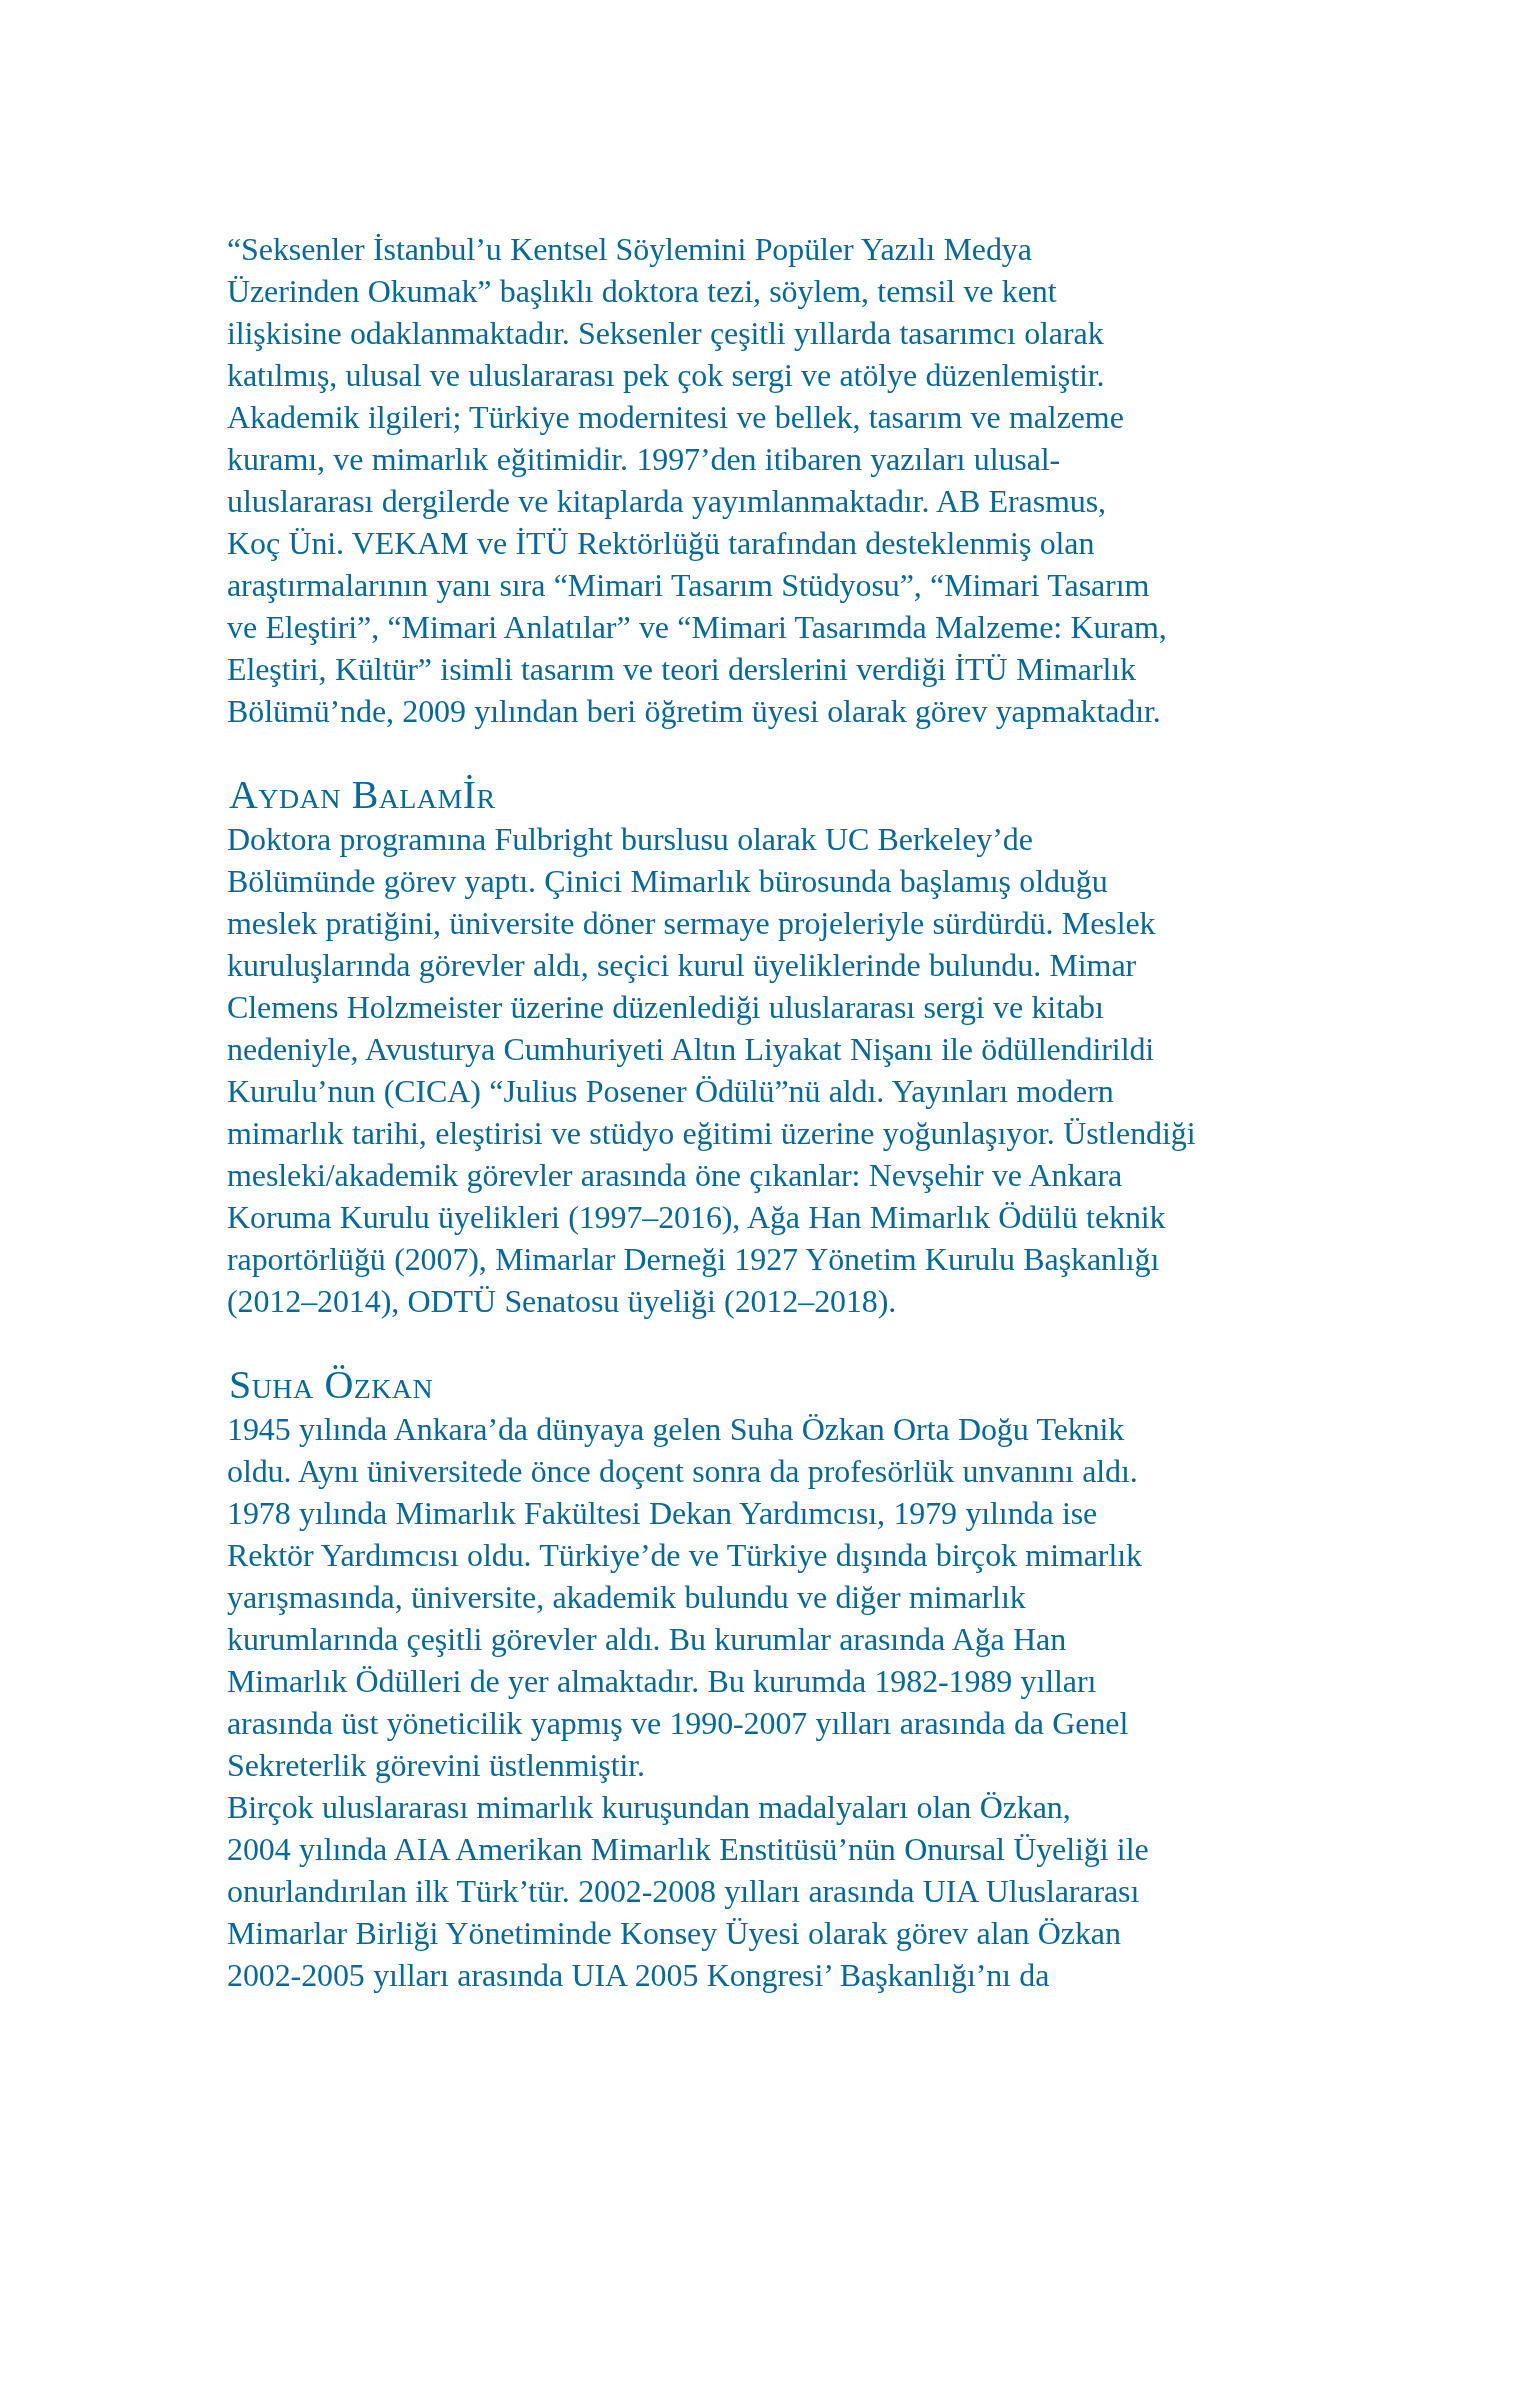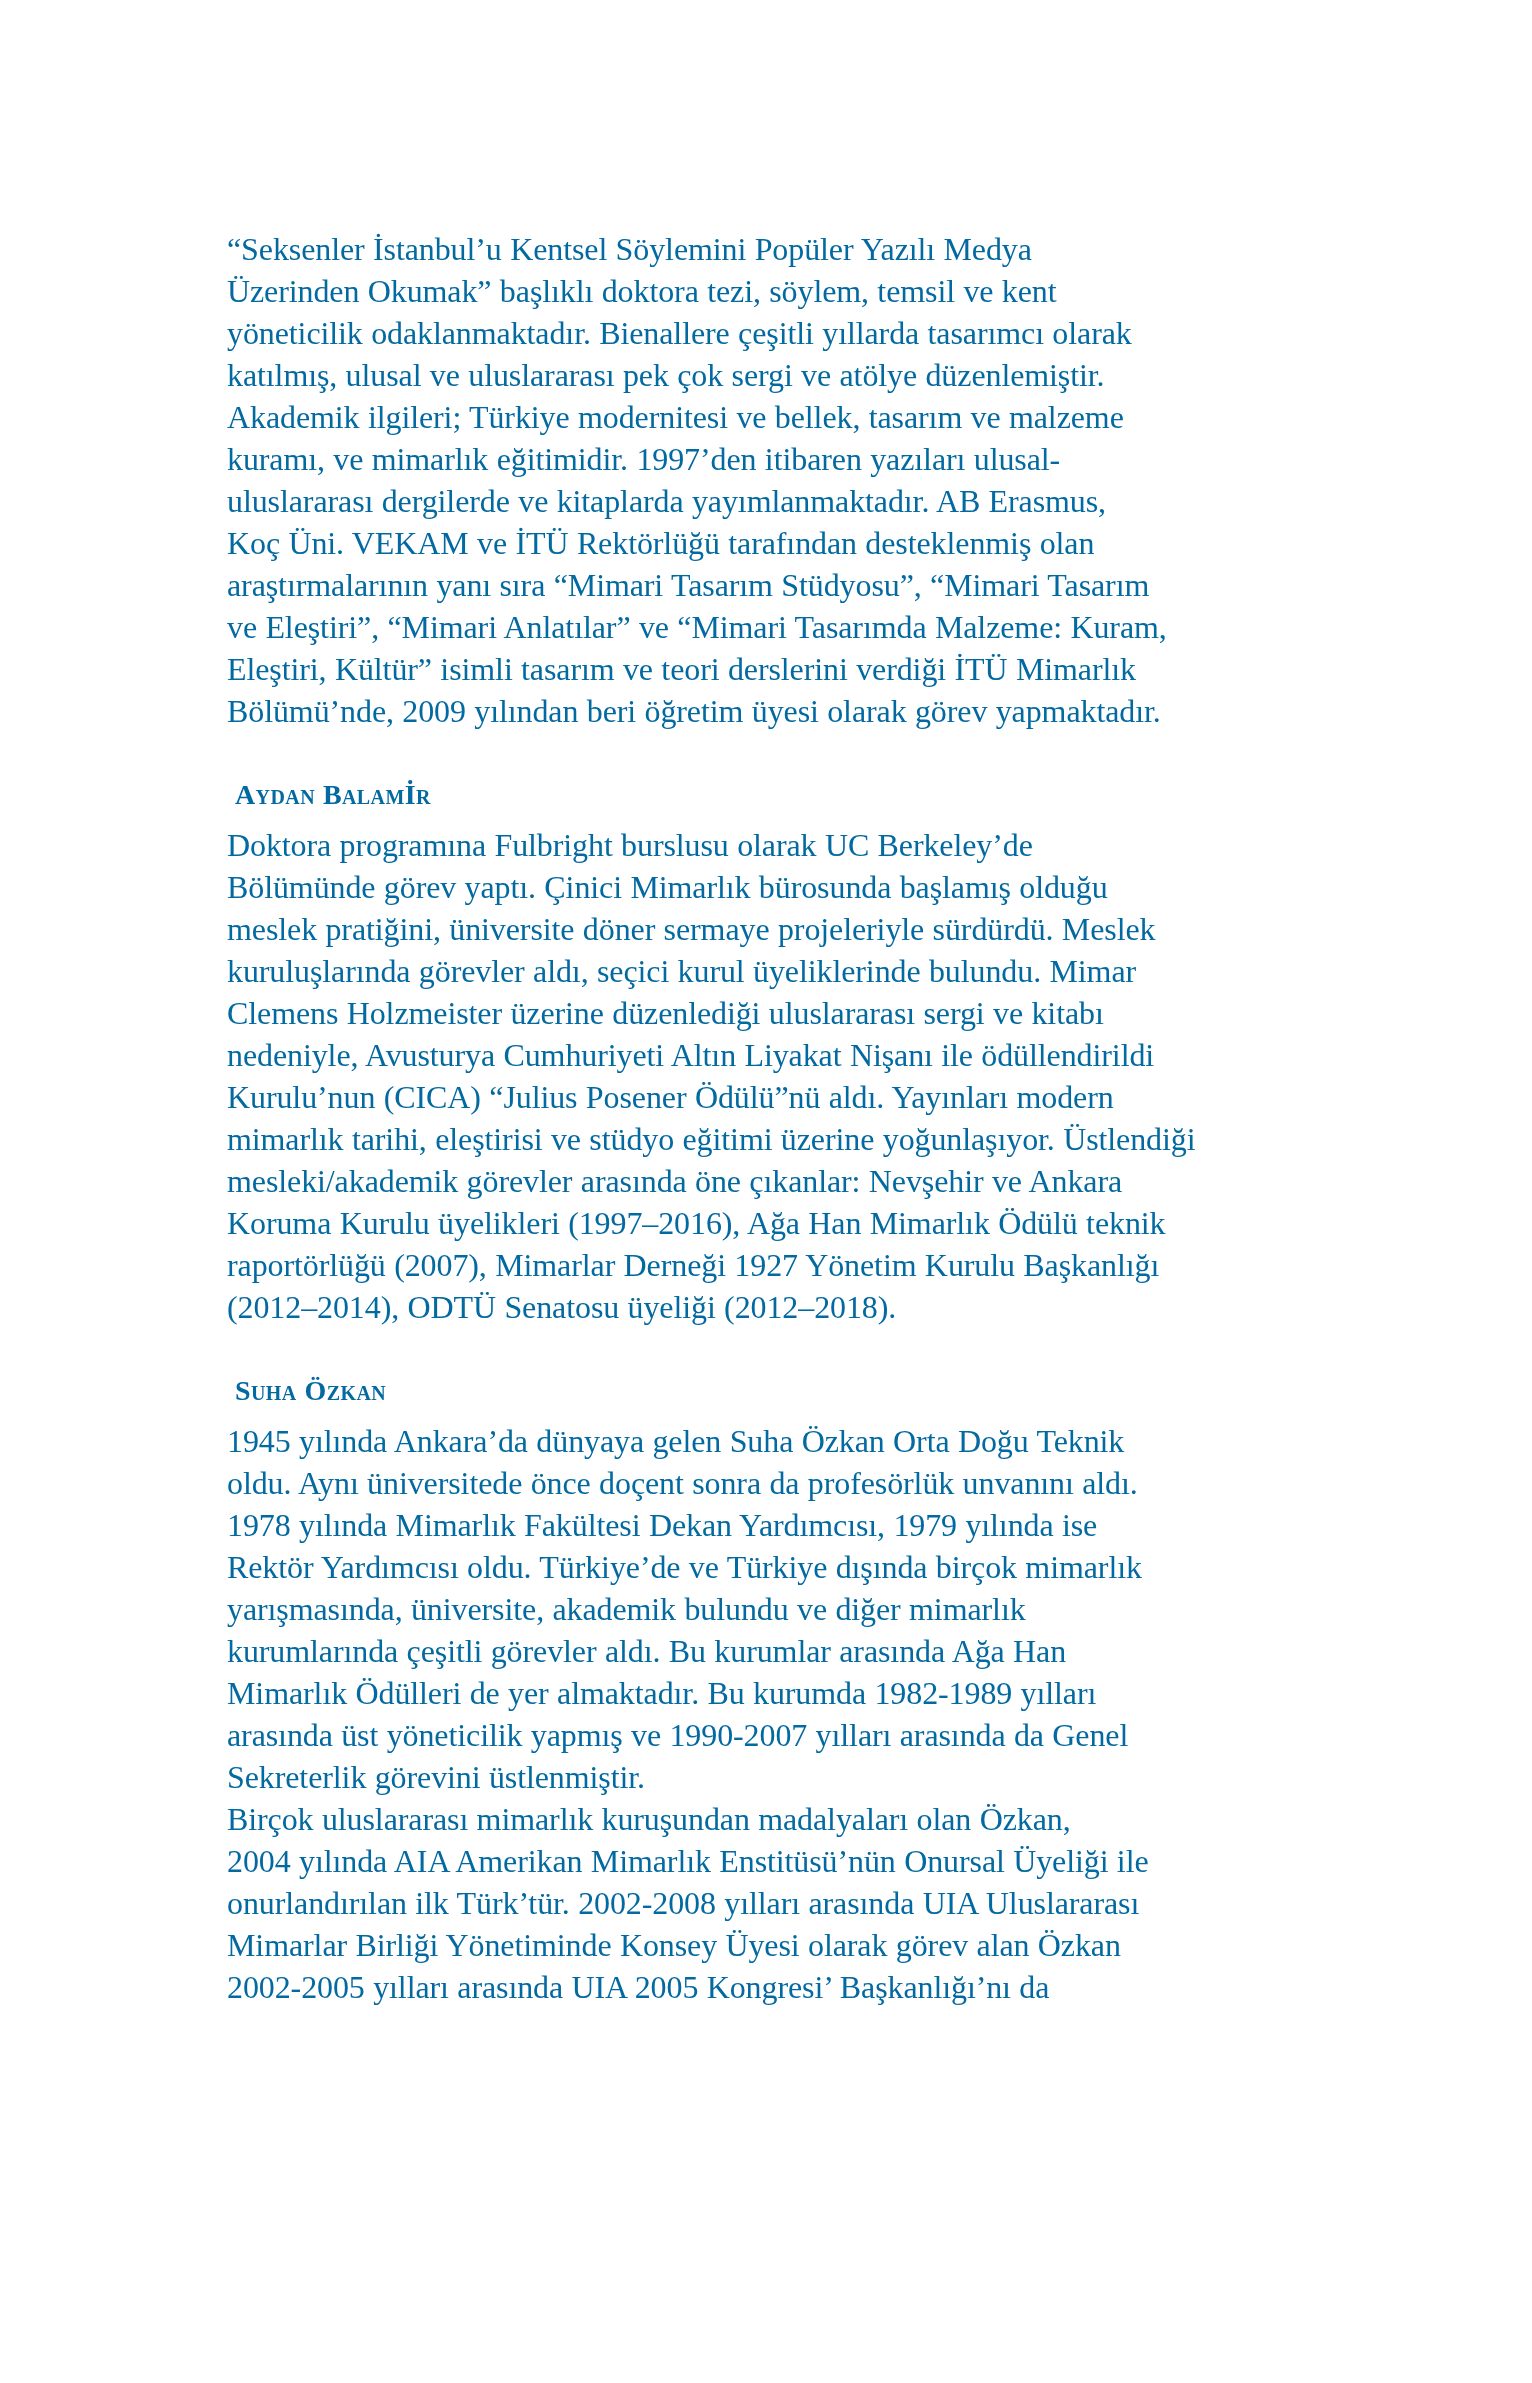--- a/index.html
+++ b/index.html
@@ -23,40 +23,40 @@
     font-size: 32px;
     line-height: 42px;
     letter-spacing: -0.1px;
     word-spacing: 0.5px;
   }
   .section { margin: 0; }
   .section + .section { margin-top: 42px; }
   .heading {
     font-variant: small-caps;
     letter-spacing: 0.4px;
-    margin: 8px;
-    font-weight: bold;
-    font-size: 28px;
+    margin: 2px;
+    font-weight: normal;
+    font-size: 40px;
     line-height: 42px;
   }
   .line {
     display: block;
     white-space: nowrap;
   }
 </style>
 </head>
 <body>
 
 <div class="page">
 
   <div class="section">
     <p class="section" style="margin:0">
       <span class="line">“Seksenler İstanbul’u Kentsel Söylemini Popüler Yazılı Medya</span>
       <span class="line">Üzerinden Okumak” başlıklı doktora tezi, söylem, temsil ve kent</span>
-      <span class="line">yöneticilik odaklanmaktadır. Bienallere çeşitli yıllarda tasarımcı olarak</span>
+      <span class="line">ilişkisine odaklanmaktadır. Seksenler çeşitli yıllarda tasarımcı olarak</span>
       <span class="line">katılmış, ulusal ve uluslararası pek çok sergi ve atölye düzenlemiştir.</span>
       <span class="line">Akademik ilgileri; Türkiye modernitesi ve bellek, tasarım ve malzeme</span>
       <span class="line">kuramı, ve mimarlık eğitimidir. 1997’den itibaren yazıları ulusal-</span>
       <span class="line">uluslararası dergilerde ve kitaplarda yayımlanmaktadır. AB Erasmus,</span>
       <span class="line">Koç Üni. VEKAM ve İTÜ Rektörlüğü tarafından desteklenmiş olan</span>
       <span class="line">araştırmalarının yanı sıra “Mimari Tasarım Stüdyosu”, “Mimari Tasarım</span>
       <span class="line">ve Eleştiri”, “Mimari Anlatılar” ve “Mimari Tasarımda Malzeme: Kuram,</span>
       <span class="line">Eleştiri, Kültür” isimli tasarım ve teori derslerini verdiği İTÜ Mimarlık</span>
       <span class="line">Bölümü’nde, 2009 yılından beri öğretim üyesi olarak görev yapmaktadır.</span>
     </p>

